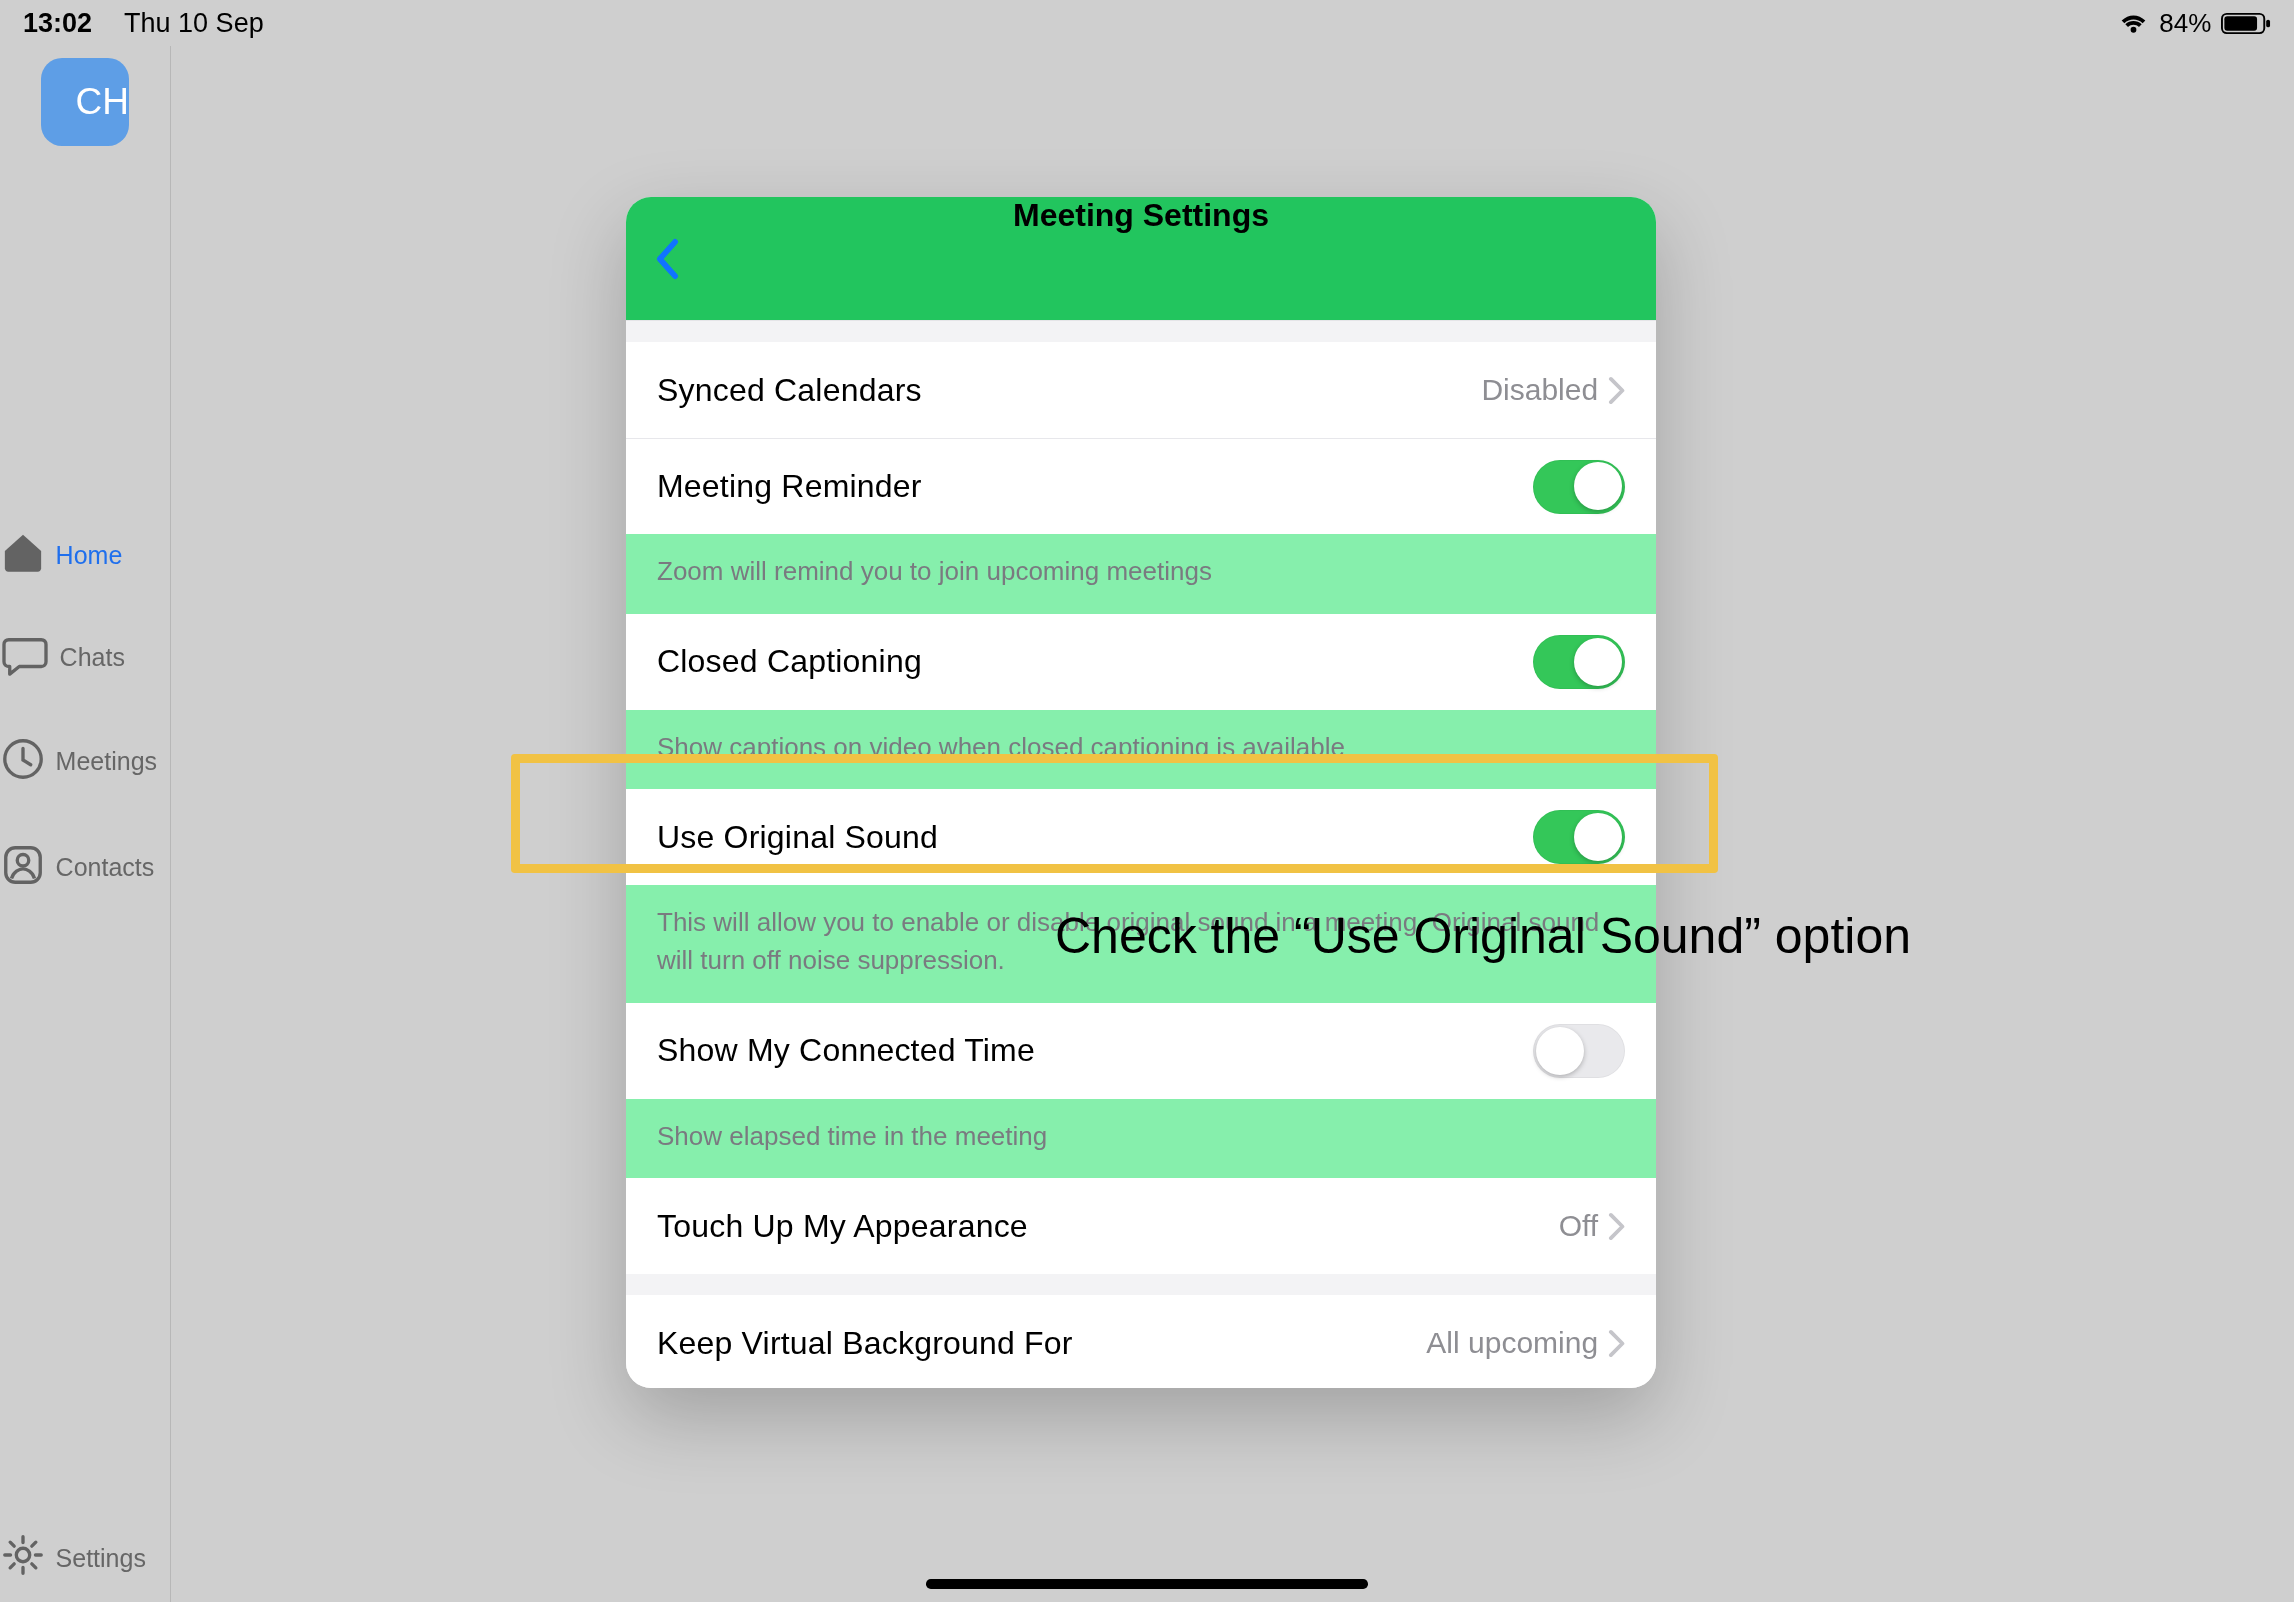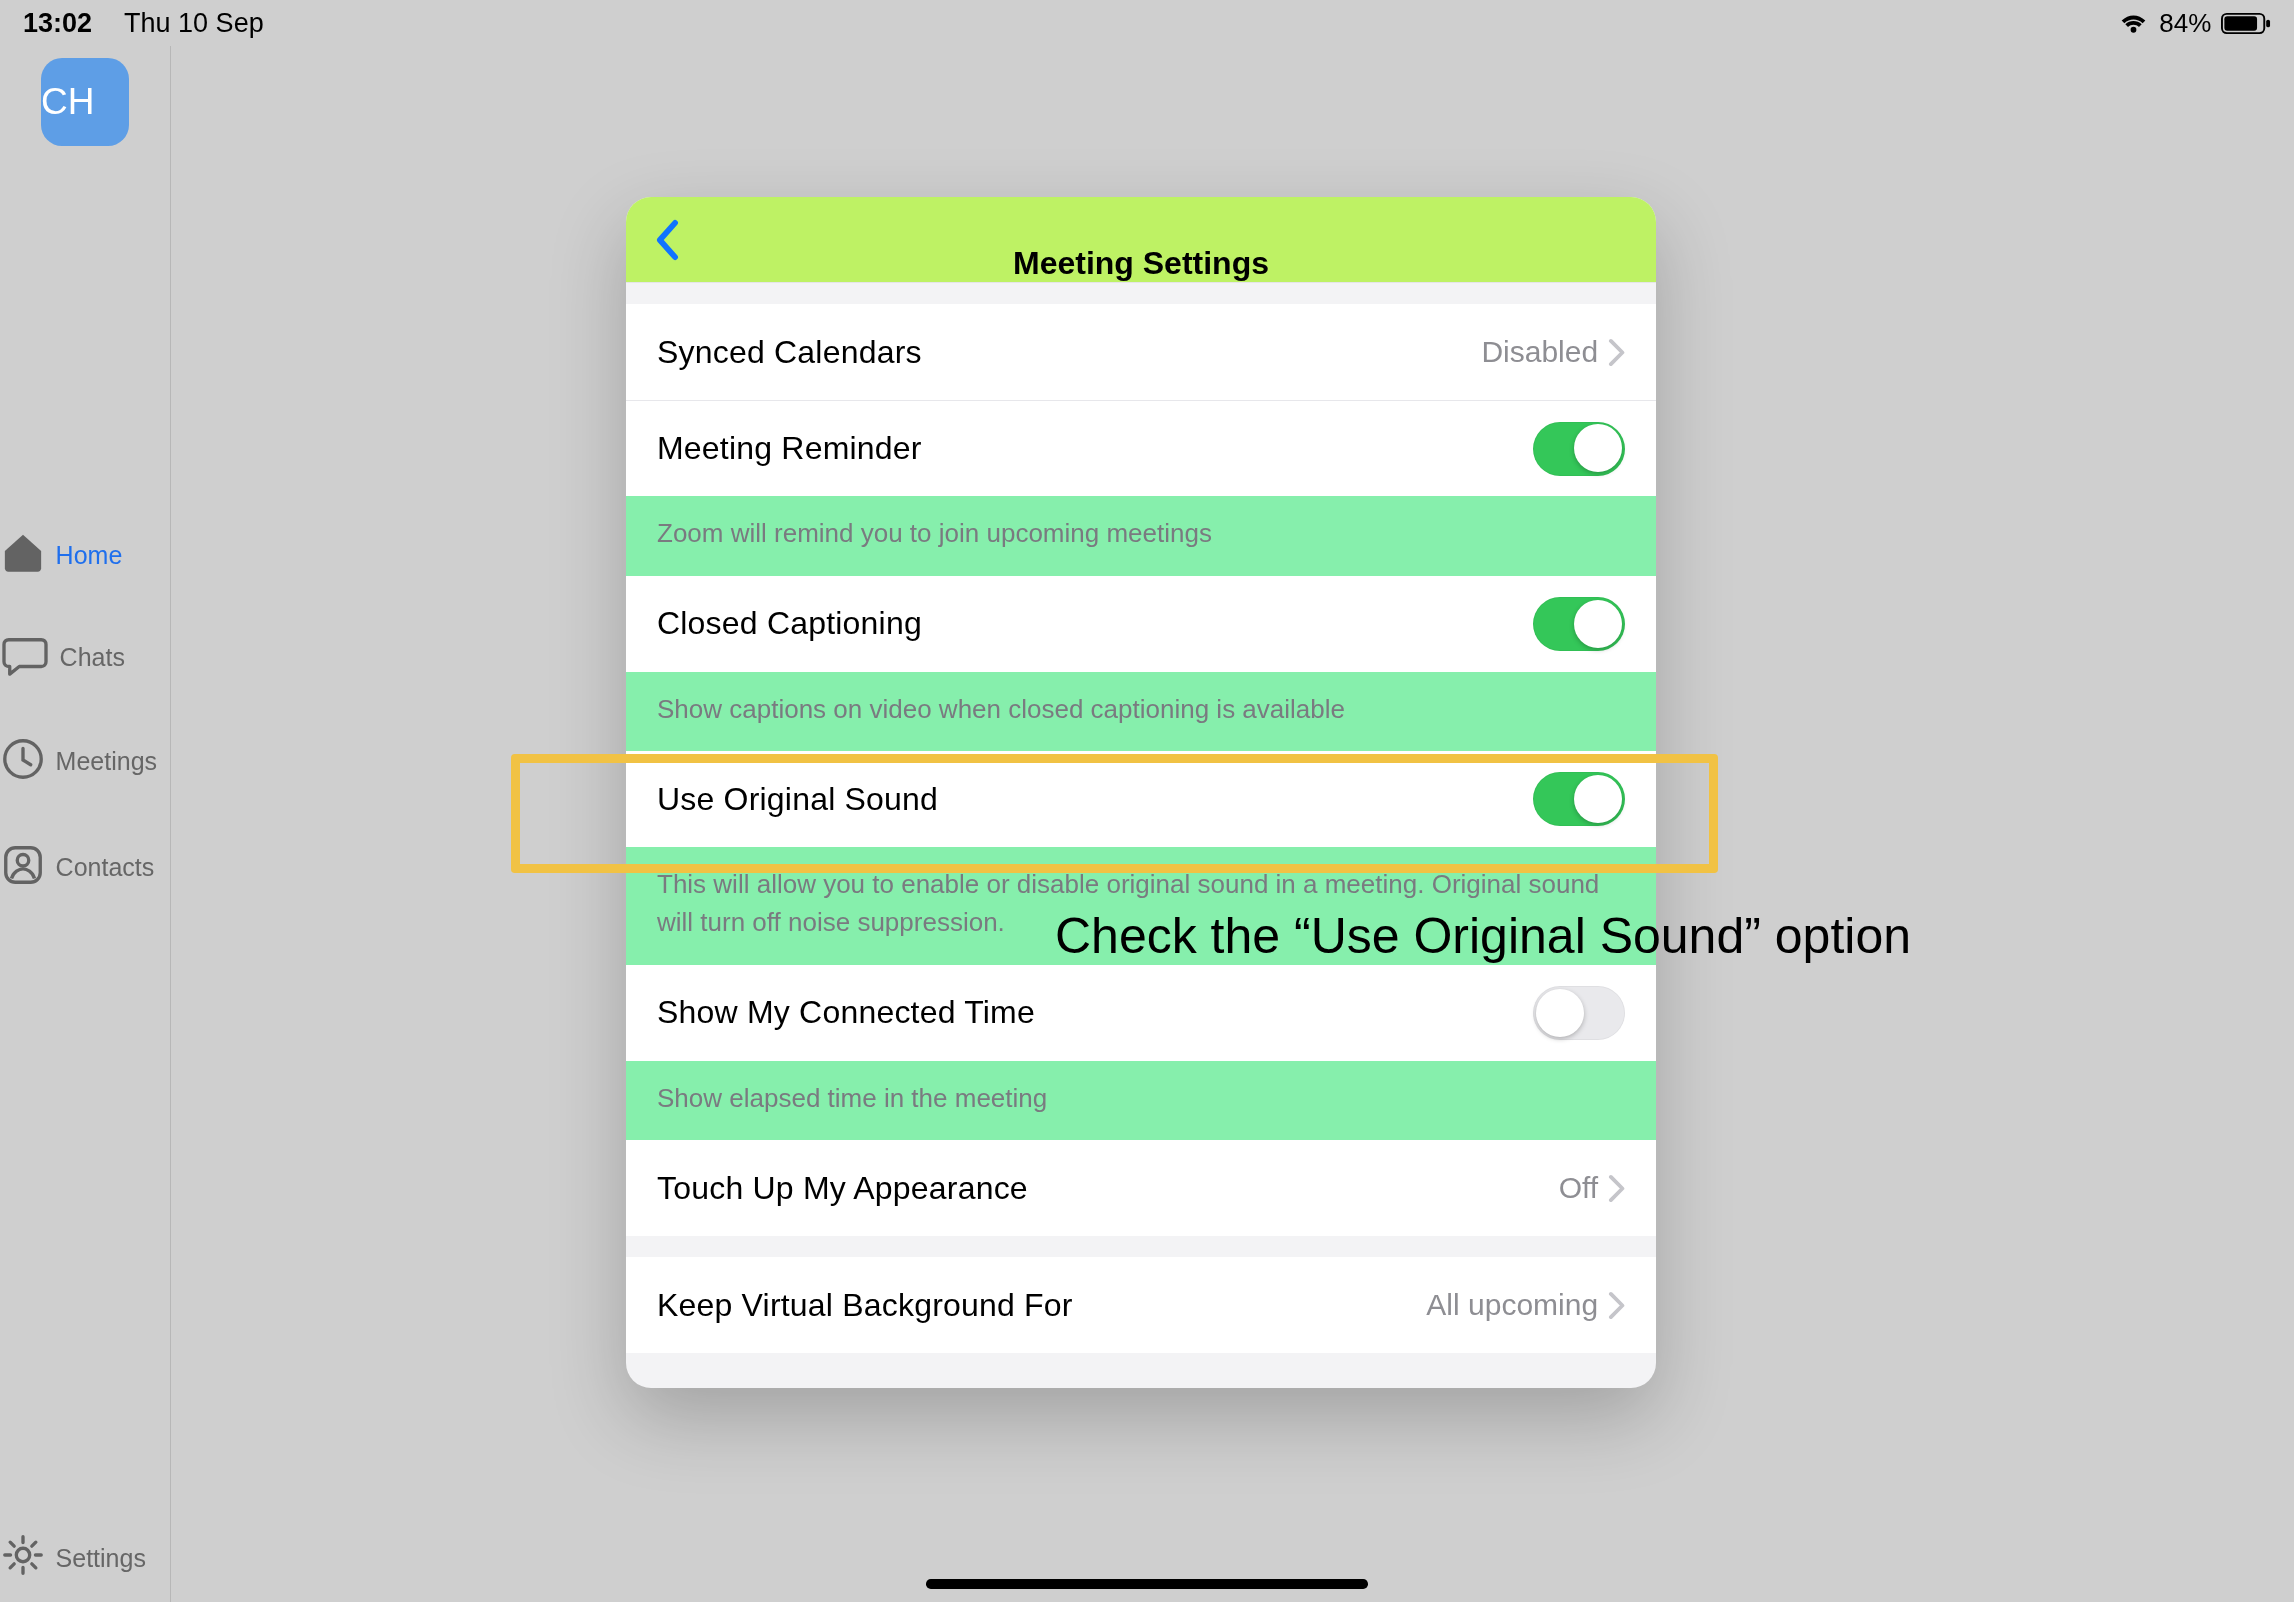--- a/index.html
+++ b/index.html
@@ -38,21 +38,21 @@
       display: flex;
       flex-direction: column;
       align-items: center;
       padding-top: 11.5px;
     }
     .avatar {
       width: 88px; height: 88px;
       border-radius: 21px;
       background: #5e9ee6;
       color: #fff;
-      display: flex; align-items: center; justify-content: flex-start;
+      display: flex; align-items: center; justify-content: flex-end;
       font-size: 37px; font-weight: 500;
       margin-bottom: 365px;
     }
     .nav-item {
       display: flex; align-items: center;
       gap: 9.6px;
       width: 100%;
       padding: 21px 0 33px;
       color: #666;
       font-size: 25px;
@@ -68,23 +68,23 @@
     .modal {
       position: absolute;
       left: 626px; top: 197px;
       width: 1030px; height: 1191px;
       background: #f3f3f5;
       border-radius: 25px;
       box-shadow: 0 29px 77px rgba(0,0,0,.22);
       overflow: hidden;
     }
     .modal-header {
-      height: 86px;
-      background: #bef264;
-      display: flex; align-items: flex-end; justify-content: center;
+      height: 124px;
+      background: #22c55e;
+      display: flex; align-items: flex-start; justify-content: center;
       position: relative;
       border-bottom: 1px solid #e5e5e8;
     }
     .modal-header .title {
       font-size: 32px;
       font-weight: 700;
       color: #000;
     }
     .back-btn {
       position: absolute;

